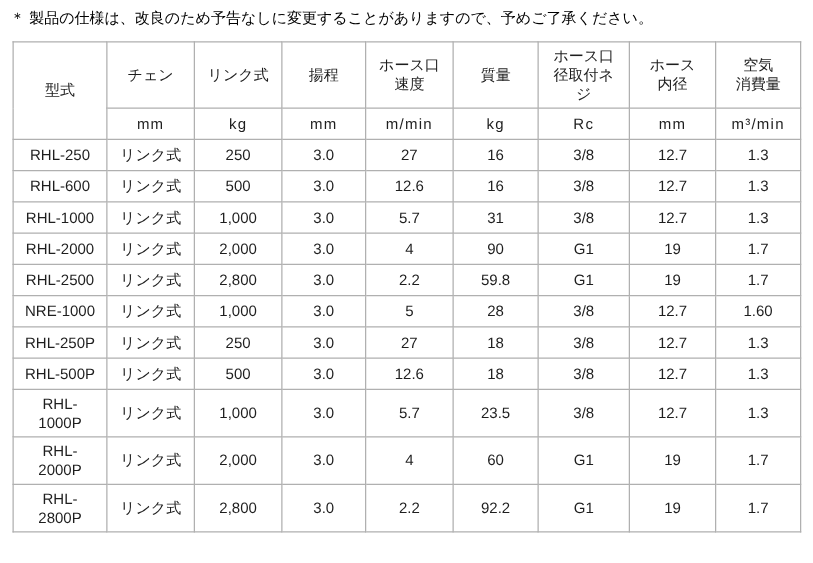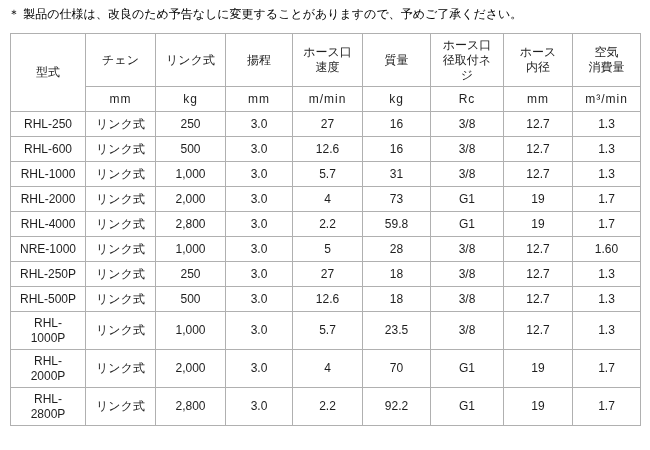--- a/index.html
+++ b/index.html
@@ -130,27 +130,27 @@
         <td>3/8</td>
         <td>12.7</td>
         <td>1.3</td>
       </tr>
       <tr>
         <td>RHL-2000</td>
         <td>リンク式</td>
         <td>2,000</td>
         <td>3.0</td>
         <td>4</td>
-        <td>73</td>
-        <td>G1</td>
-        <td>19</td>
-        <td>1.7</td>
-      </tr>
-      <tr>
-        <td>RHL-4000</td>
+        <td>90</td>
+        <td>G1</td>
+        <td>19</td>
+        <td>1.7</td>
+      </tr>
+      <tr>
+        <td>RHL-2500</td>
         <td>リンク式</td>
         <td>2,800</td>
         <td>3.0</td>
         <td>2.2</td>
         <td>59.8</td>
         <td>G1</td>
         <td>19</td>
         <td>1.7</td>
       </tr>
       <tr>
@@ -198,21 +198,21 @@
         <td>12.7</td>
         <td>1.3</td>
       </tr>
       <tr class="tall">
         <td>RHL-
 2000P</td>
         <td>リンク式</td>
         <td>2,000</td>
         <td>3.0</td>
         <td>4</td>
-        <td>70</td>
+        <td>60</td>
         <td>G1</td>
         <td>19</td>
         <td>1.7</td>
       </tr>
       <tr class="tall">
         <td>RHL-
 2800P</td>
         <td>リンク式</td>
         <td>2,800</td>
         <td>3.0</td>

